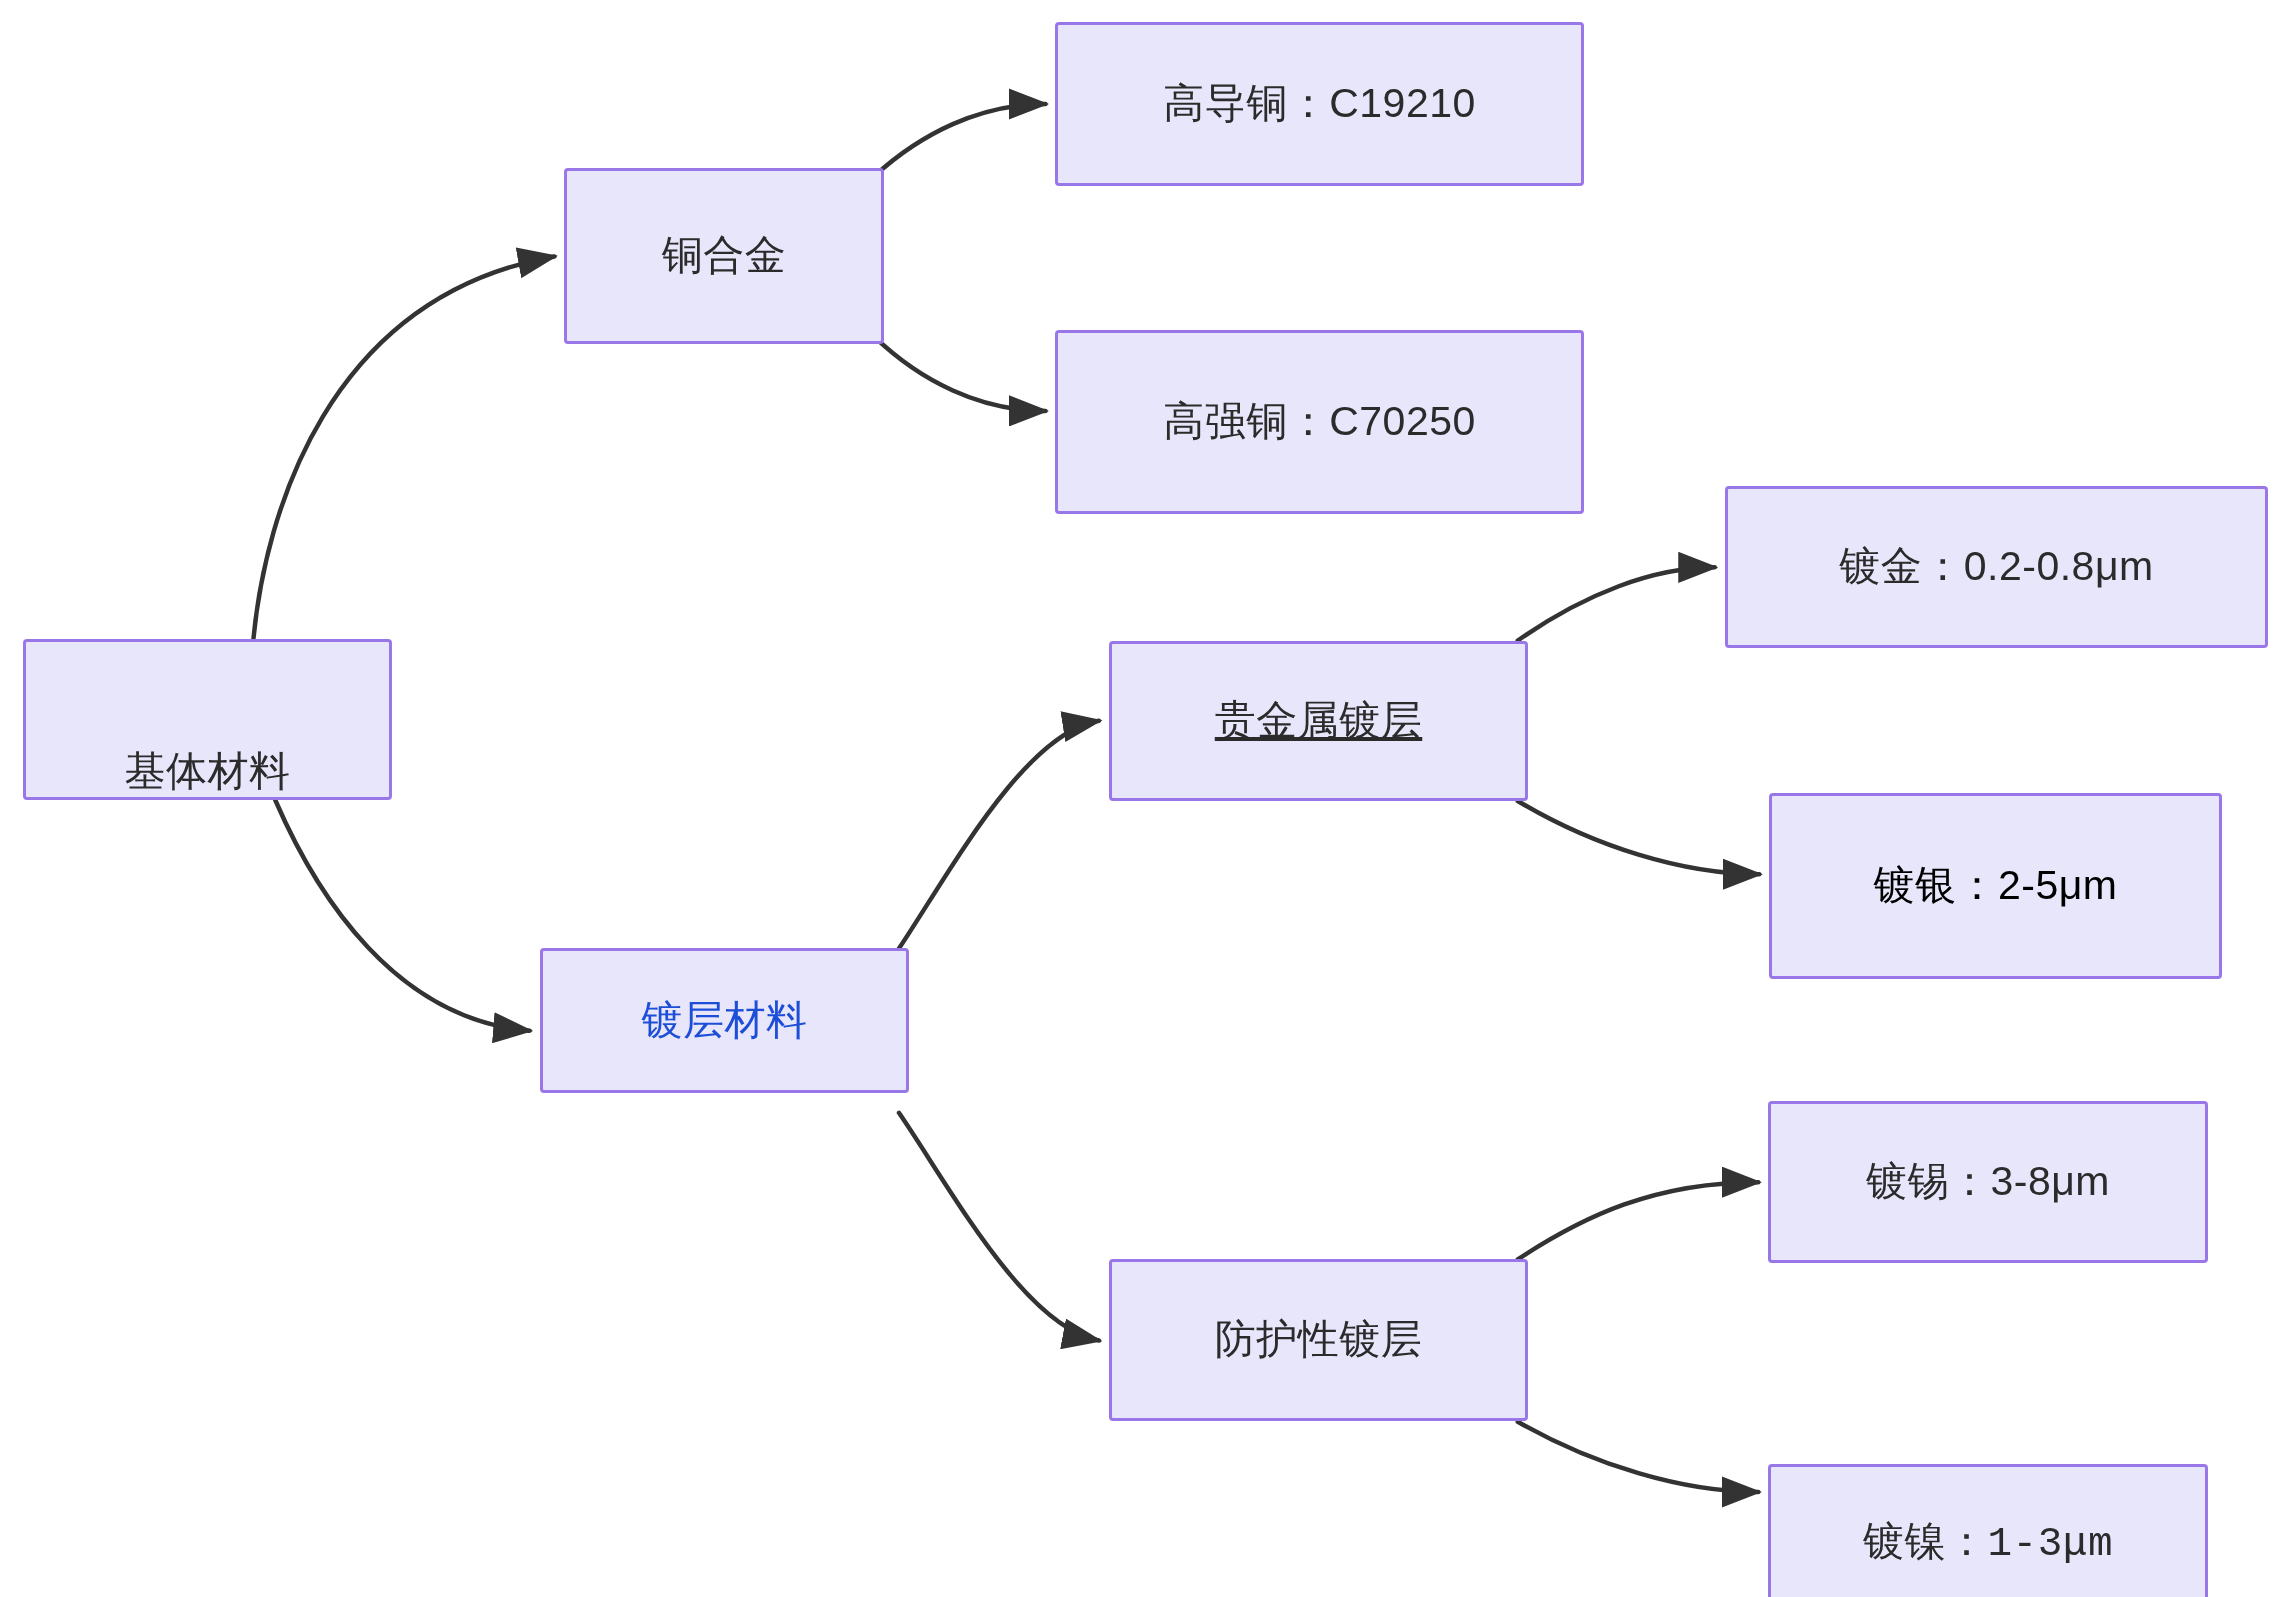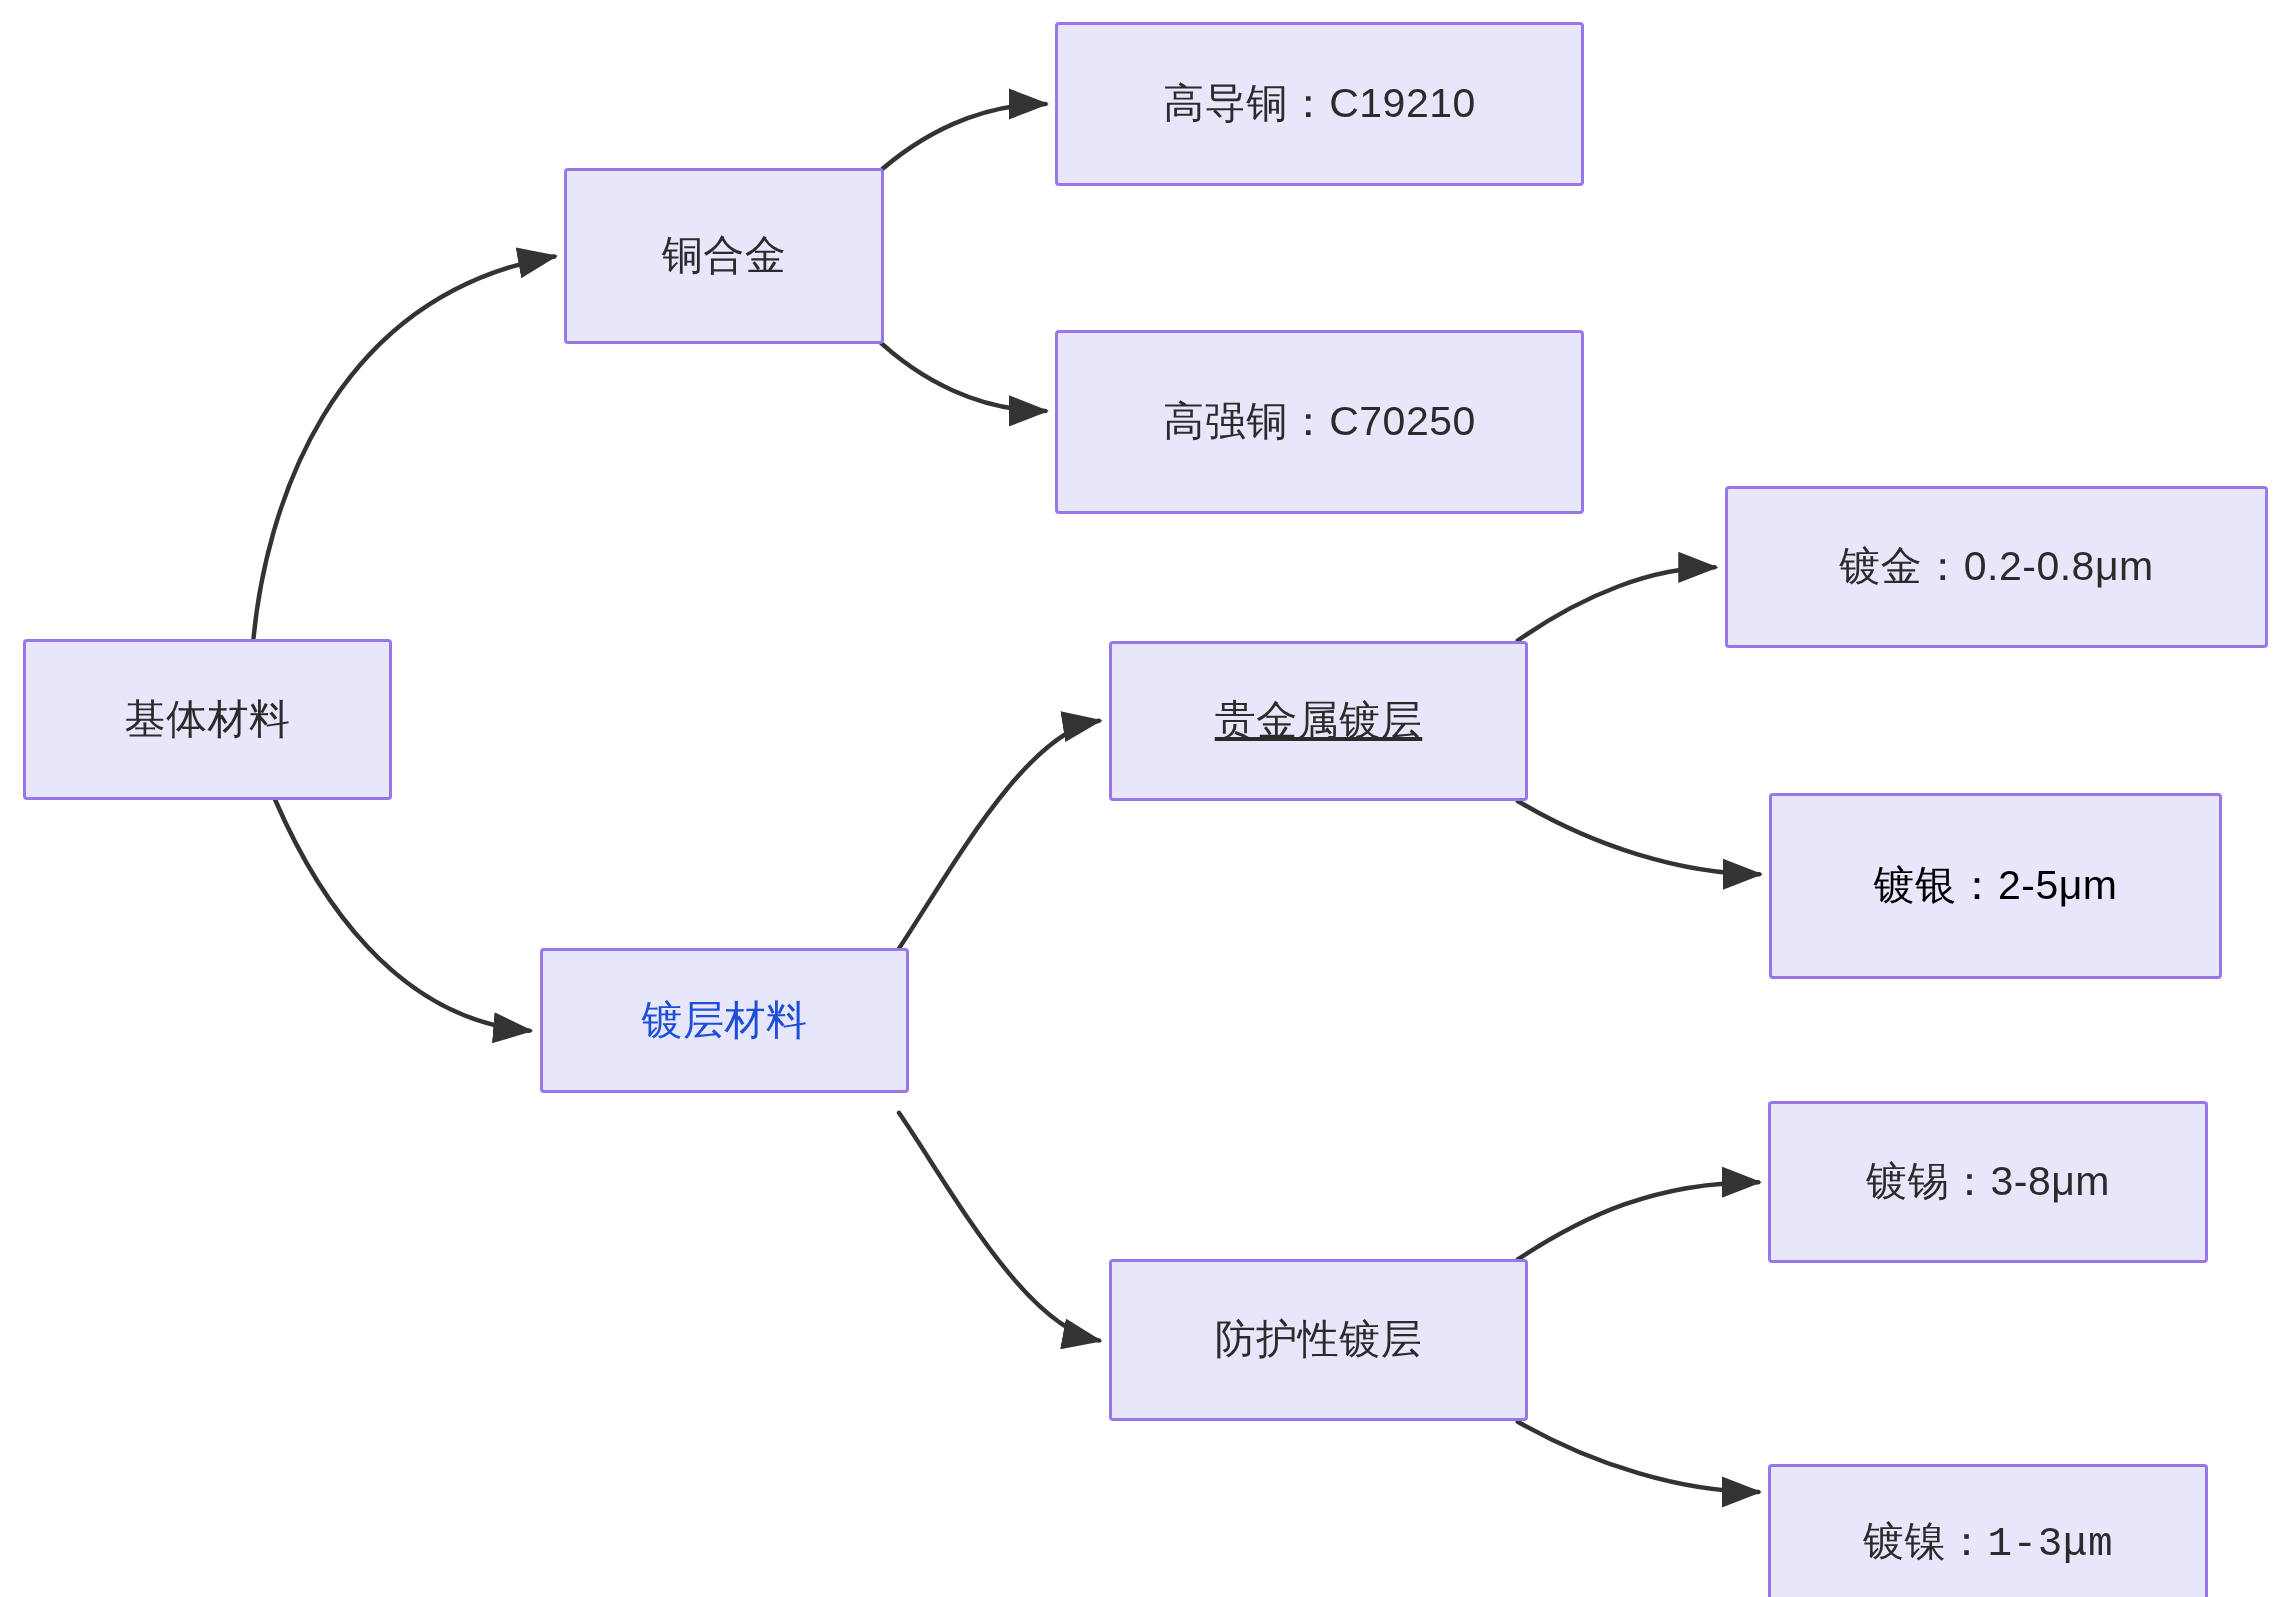--- a/index.html
+++ b/index.html
@@ -63,21 +63,21 @@
         <path d="M 908,958 C 960,880 1035,740 1110,728" fill="none" stroke="#333333" stroke-width="4.5" stroke-linecap="round" marker-end="url(#arrowhead)"></path>
         <path d="M 908,1124 C 960,1200 1035,1340 1110,1354" fill="none" stroke="#333333" stroke-width="4.5" stroke-linecap="round" marker-end="url(#arrowhead)"></path>
         <path d="M 1533,647 C 1600,600 1670,573 1732,573" fill="none" stroke="#333333" stroke-width="4.5" stroke-linecap="round" marker-end="url(#arrowhead)"></path>
         <path d="M 1533,809 C 1610,855 1700,883 1777,883" fill="none" stroke="#333333" stroke-width="4.5" stroke-linecap="round" marker-end="url(#arrowhead)"></path>
         <path d="M 1533,1272 C 1600,1228 1672,1194 1776,1194" fill="none" stroke="#333333" stroke-width="4.5" stroke-linecap="round" marker-end="url(#arrowhead)"></path>
         <path d="M 1533,1436 C 1610,1480 1700,1507 1776,1507" fill="none" stroke="#333333" stroke-width="4.5" stroke-linecap="round" marker-end="url(#arrowhead)"></path>
       </g>
   </svg>
 
   <div id="nodes-group">
-      <div class="node" style="left: 23px; top: 639px; width: 369px; height: 161px; background: rgb(232, 230, 251); border-color: rgb(154, 119, 232); color: rgb(43, 43, 43);">
+      <div class="node" style="left: 23px; top: 639px; width: 369px; height: 161px; background: rgb(232, 230, 251); border-color: rgb(154, 119, 232); color: rgb(43, 43, 43); align-items: flex-end;">
         <span class="node-label">基体材料</span>
       </div>
       <div class="node" style="left: 564px; top: 168px; width: 320px; height: 176px; background: rgb(232, 230, 251); border-color: rgb(154, 119, 232); color: rgb(43, 43, 43);">
         <span class="node-label">铜合金</span>
       </div>
       <div class="node" style="left: 1055px; top: 22px; width: 529px; height: 164px; background: rgb(232, 230, 251); border-color: rgb(154, 119, 232); color: rgb(43, 43, 43);">
         <span class="node-label">高导铜：C19210</span>
       </div>
       <div class="node" style="left: 1055px; top: 330px; width: 529px; height: 184px; background: rgb(232, 230, 251); border-color: rgb(154, 119, 232); color: rgb(43, 43, 43);">
         <span class="node-label">高强铜：C70250</span>

